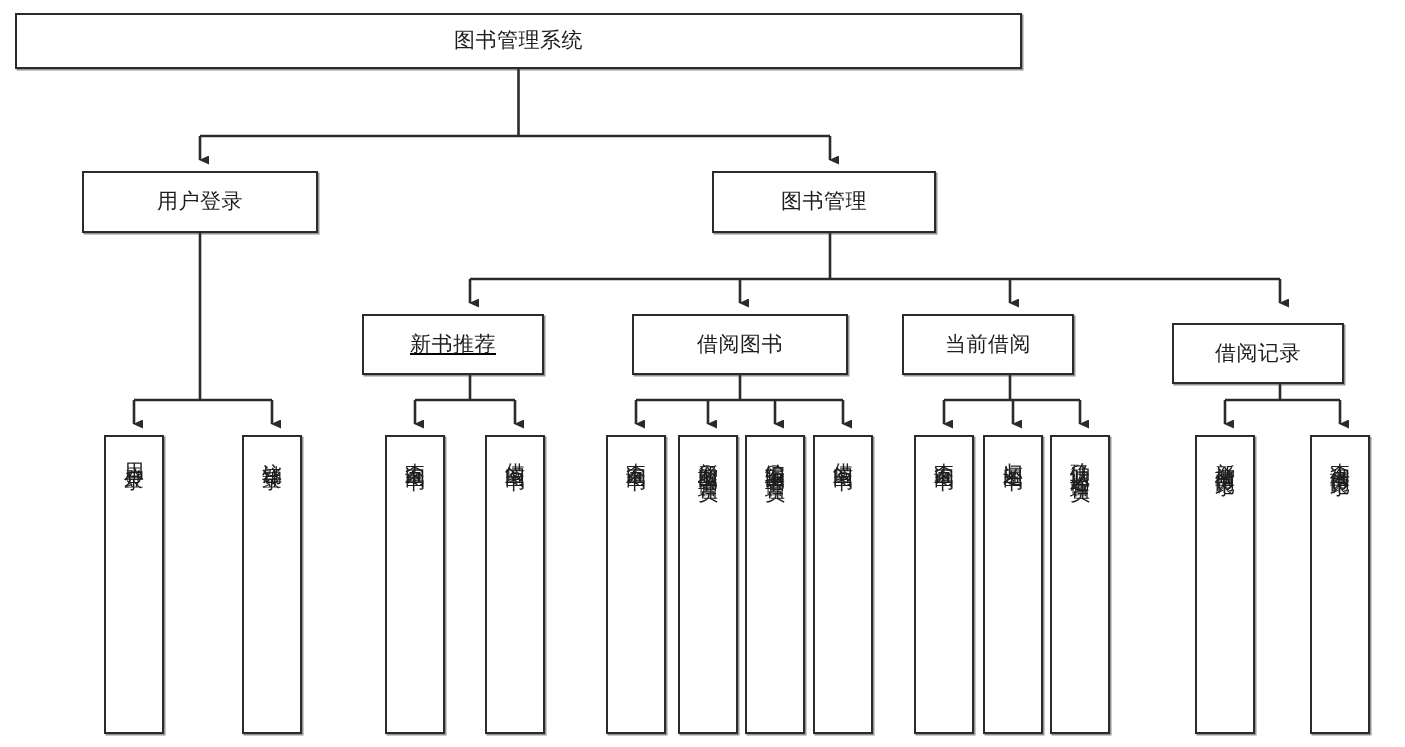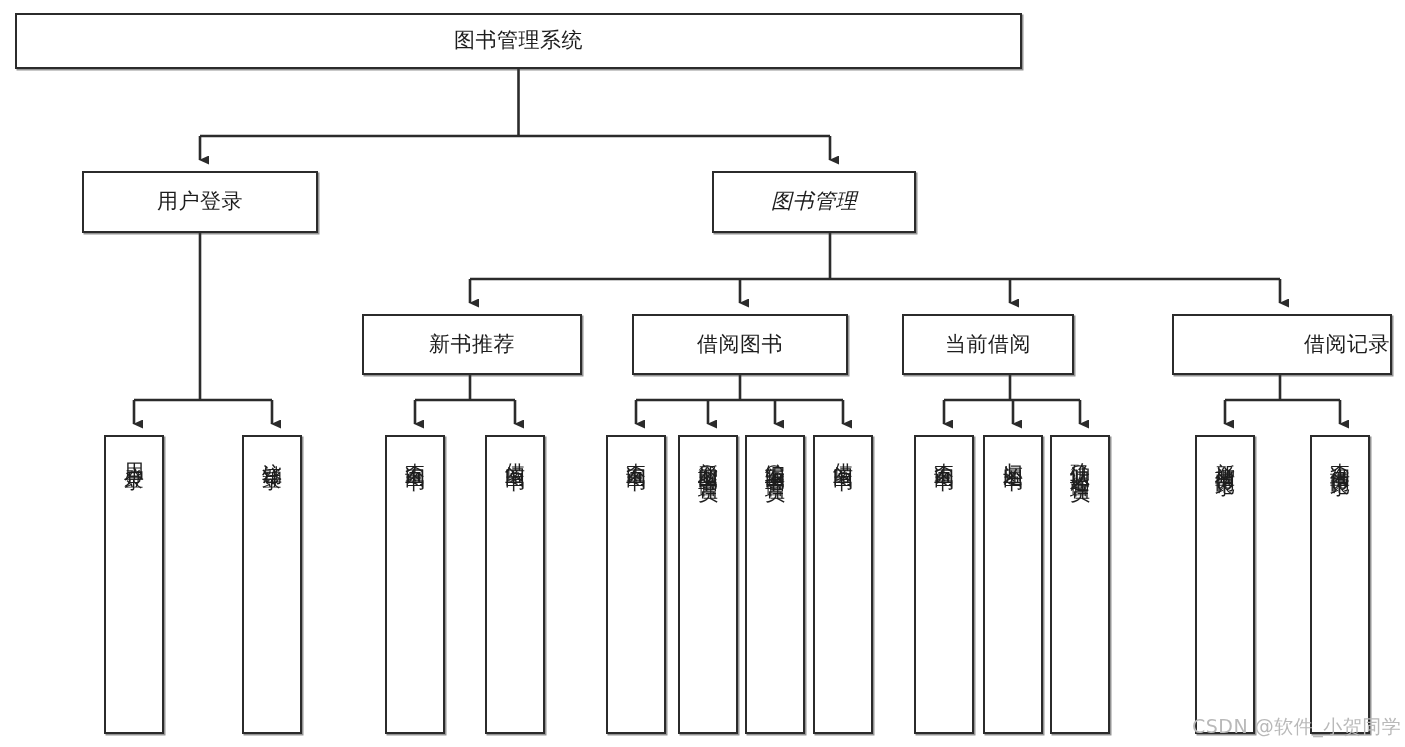--- a/index.html
+++ b/index.html
@@ -116,33 +116,33 @@
       </g>
   </svg>
 
   <div id="nodes-layer">
       <div class="node-box" style="left: 15px; top: 13px; width: 1007px; height: 56px;">
         <span class="node-label-h">图书管理系统</span>
       </div>
       <div class="node-box" style="left: 82px; top: 171px; width: 236px; height: 62px;">
         <span class="node-label-h">用户登录</span>
       </div>
-      <div class="node-box" style="left: 712px; top: 171px; width: 204px; height: 62px; font-style: italic;">
+      <div class="node-box" style="left: 712px; top: 171px; width: 224px; height: 62px;">
         <span class="node-label-h">图书管理</span>
       </div>
-      <div class="node-box" style="left: 362px; top: 314px; width: 220px; height: 61px;">
+      <div class="node-box" style="left: 362px; top: 314px; width: 182px; height: 61px; text-decoration: underline;">
         <span class="node-label-h">新书推荐</span>
       </div>
       <div class="node-box" style="left: 632px; top: 314px; width: 216px; height: 61px;">
         <span class="node-label-h">借阅图书</span>
       </div>
       <div class="node-box" style="left: 902px; top: 314px; width: 172px; height: 61px;">
         <span class="node-label-h">当前借阅</span>
       </div>
-      <div class="node-box" style="left: 1172px; top: 314px; width: 220px; height: 61px; justify-content: flex-end;">
+      <div class="node-box" style="left: 1172px; top: 323px; width: 172px; height: 61px;">
         <span class="node-label-h">借阅记录</span>
       </div>
       <div class="node-box leaf" style="left: 104px; top: 435px; width: 60px; height: 299px;">
         <span class="node-label-v">用户登录</span>
       </div>
       <div class="node-box leaf" style="left: 242px; top: 435px; width: 60px; height: 299px;">
         <span class="node-label-v">注销登录</span>
       </div>
       <div class="node-box leaf" style="left: 385px; top: 435px; width: 60px; height: 299px;">
         <span class="node-label-v">查询图书</span>
@@ -172,15 +172,14 @@
         <span class="node-label-v">确认归还（管理员）</span>
       </div>
       <div class="node-box leaf" style="left: 1195px; top: 435px; width: 60px; height: 299px;">
         <span class="node-label-v">新增借阅记录</span>
       </div>
       <div class="node-box leaf" style="left: 1310px; top: 435px; width: 60px; height: 299px;">
         <span class="node-label-v">查询借阅记录</span>
       </div>
     </div>
 
-  <div class="watermark" style="left: 1192px; top: 714px;">CSDN @软件_小贺同学</div>
 
 </div>
 
 </body></html>

